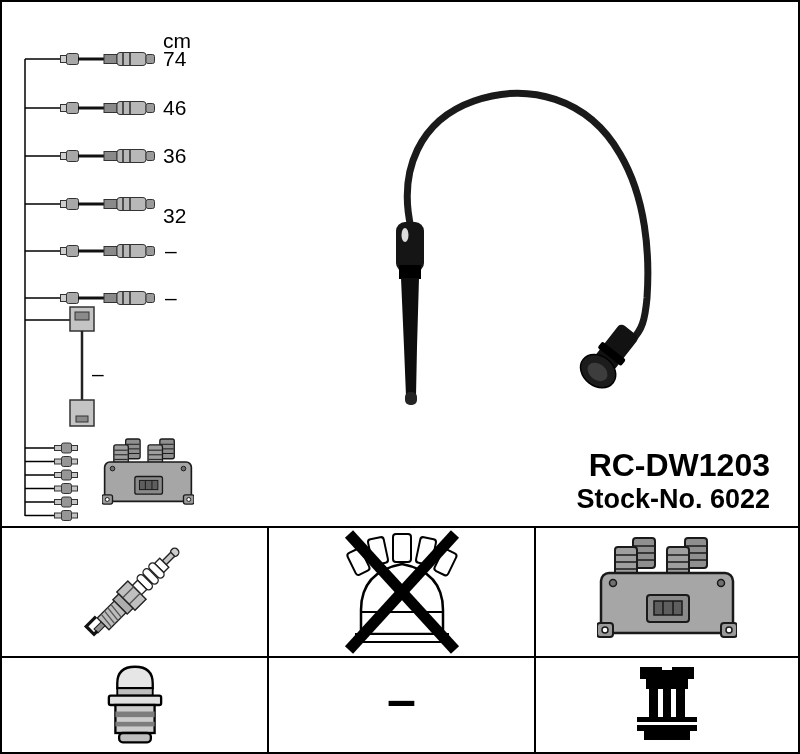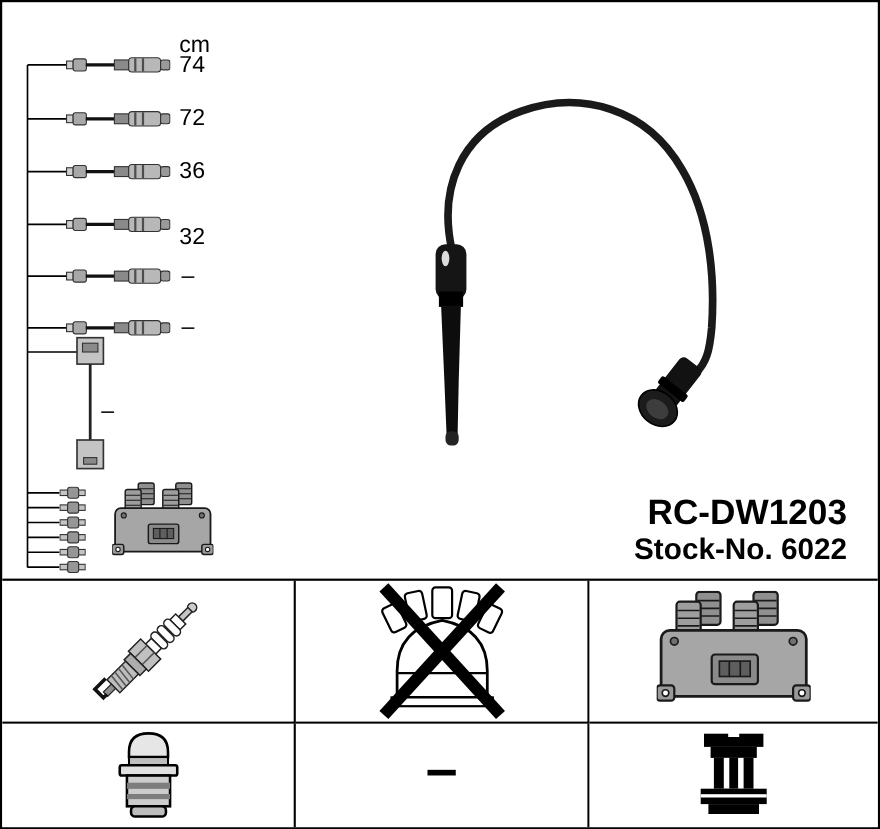--- a/index.html
+++ b/index.html
@@ -168,21 +168,21 @@
           <rect x="-12" y="-10" width="24" height="44" rx="5" fill="#121212"></rect>
           <rect x="-15" y="16" width="30" height="8" rx="2" fill="#000"></rect>
           <ellipse cx="0" cy="42" rx="19" ry="15" fill="#1c1c1c" stroke="#000" stroke-width="1.5"></ellipse>
           <ellipse cx="0" cy="43" rx="11" ry="8" fill="#3d3d3d"></ellipse>
         </g>
       </g>
     </svg>
 
     <div class="diagram-label lbl-cm">cm</div>
     <div class="diagram-label lbl-r0">74</div>
-    <div class="diagram-label lbl-r1">72</div>
+    <div class="diagram-label lbl-r1">46</div>
     <div class="diagram-label lbl-r2">36</div>
     <div class="diagram-label lbl-r3">32</div>
     <div class="diagram-label lbl-r4">–</div>
     <div class="diagram-label lbl-r5">–</div>
     <div class="diagram-label lbl-coil">–</div>
 
     <div class="part-info">
       <div class="part-number">RC-DW1203</div>
       <div class="stock-number">Stock-No. 6022</div>
     </div>

